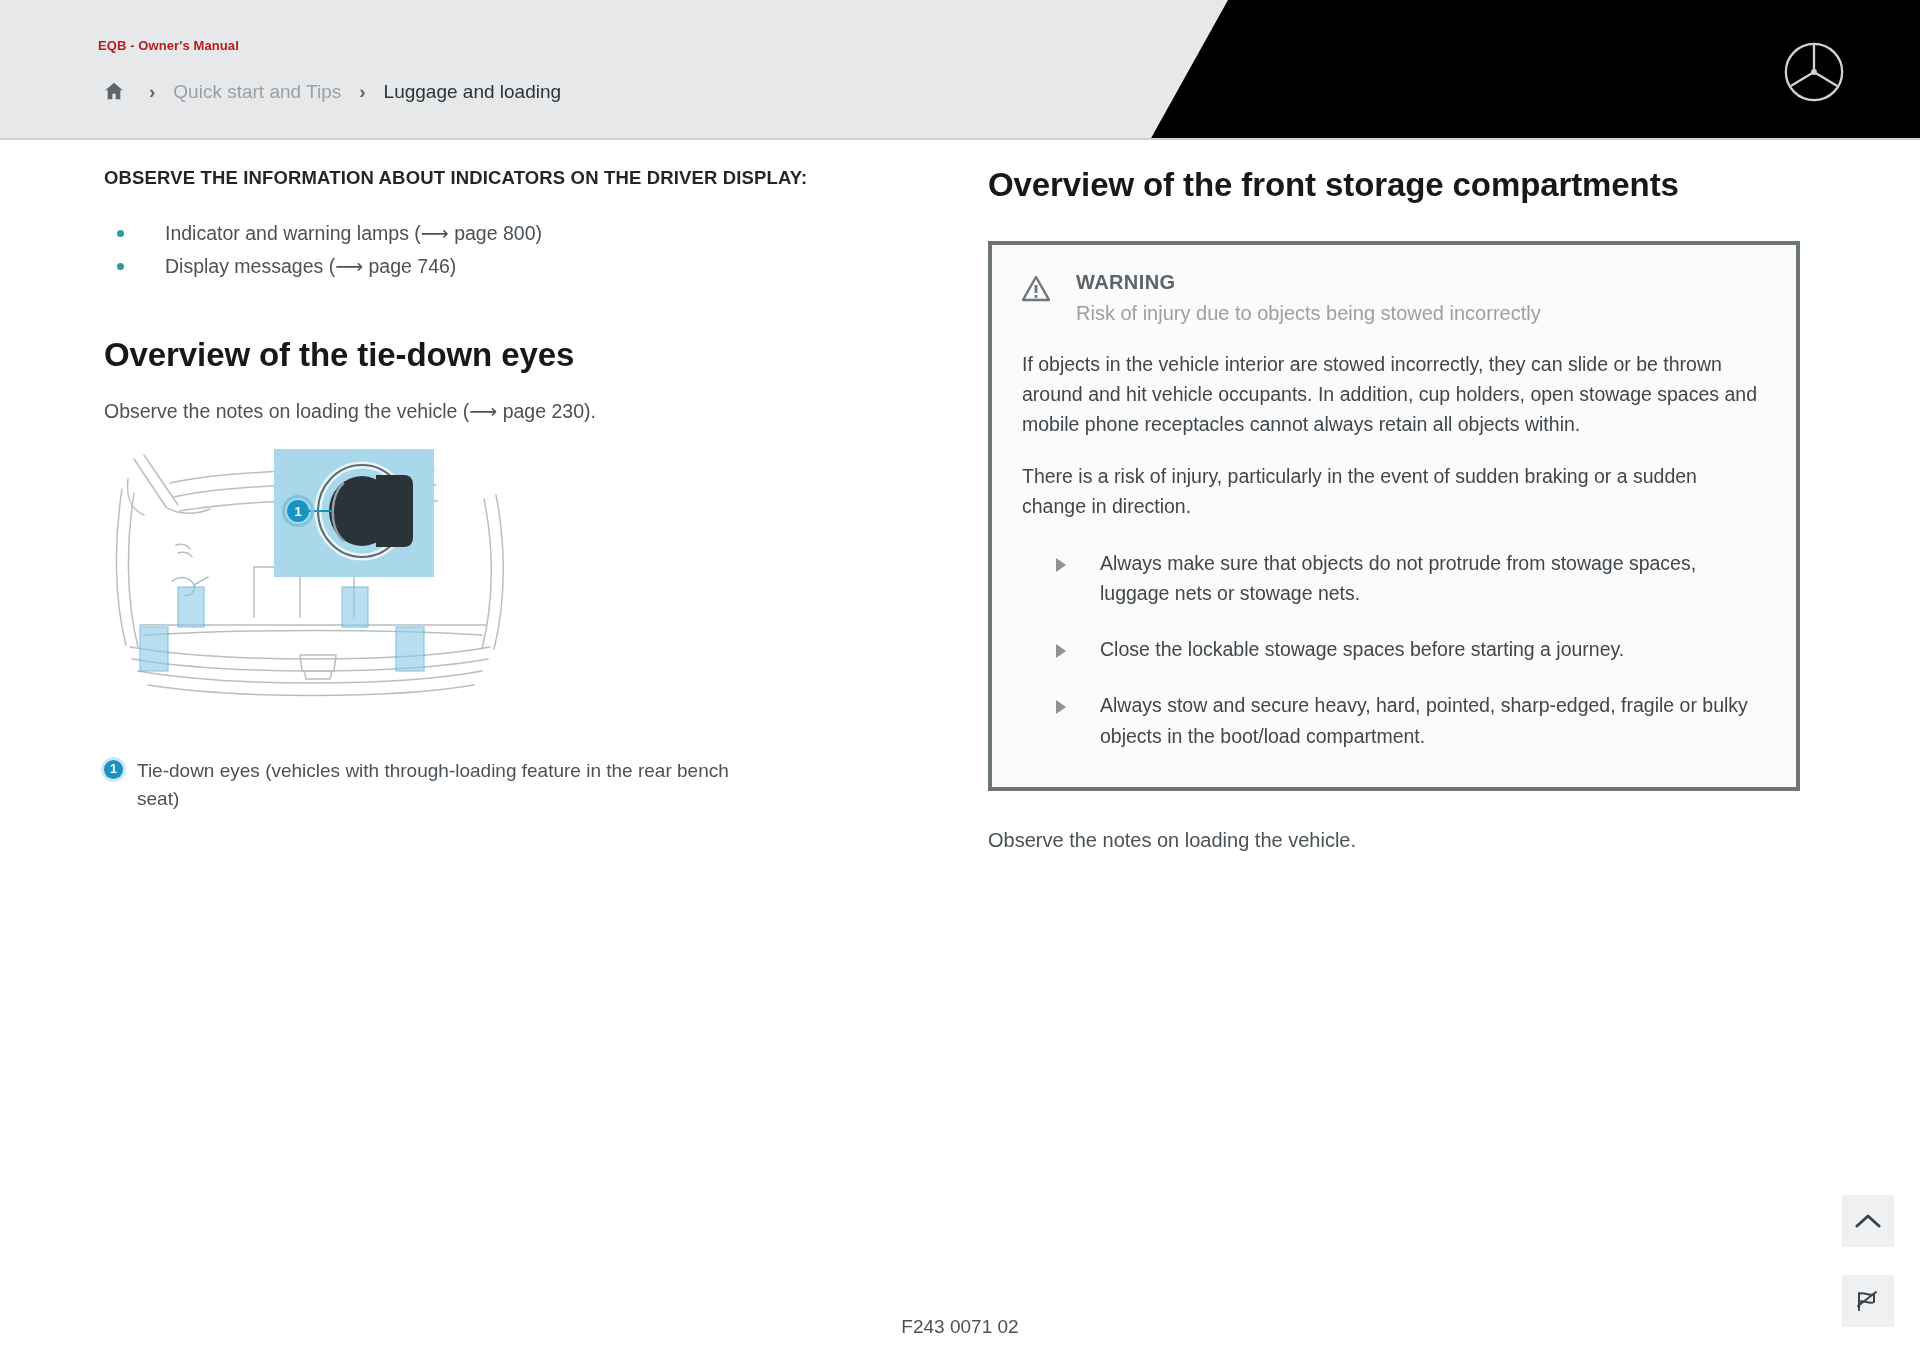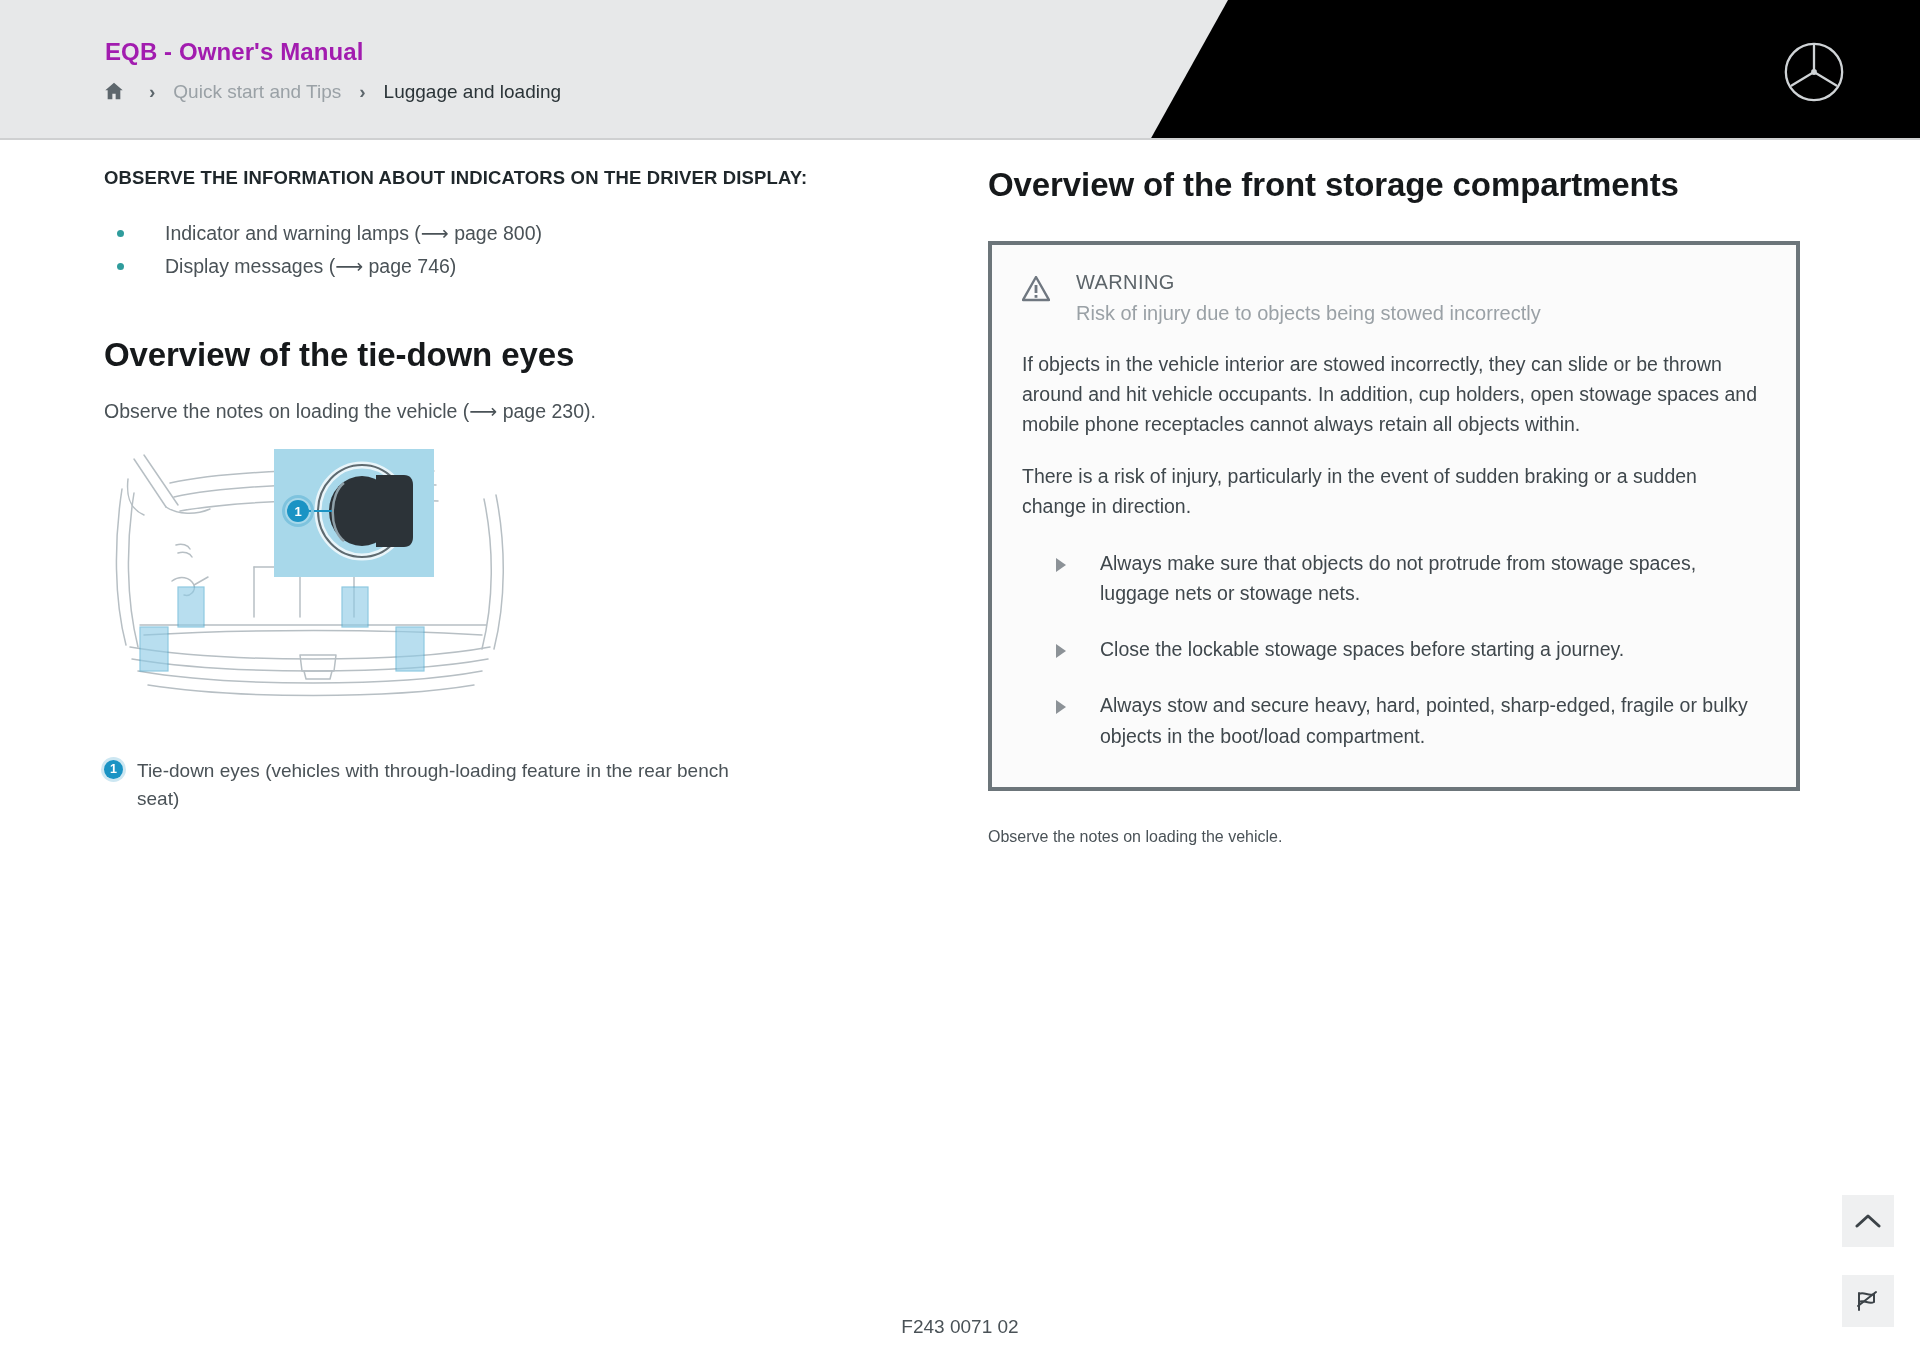--- a/index.html
+++ b/index.html
@@ -19,22 +19,22 @@
   .header-black {
     position: absolute; right: 0; top: 0; width: 800px; height: 140px;
     background: #000000;
     clip-path: polygon(108px 0, 800px 0, 800px 140px, 30px 140px);
   }
   .header-underline {
     position: absolute; left: 0; bottom: 0; width: 1920px; height: 2px;
     background: #cfd0d1;
   }
   .doc-title {
-    position: absolute; left: 105px; top: 38px;
-    font-size: 24px; font-weight: 700; color: #a21caf; letter-spacing: .1px;
+    position: absolute; left: 98px; top: 38px;
+    font-size: 13px; font-weight: 700; color: #b91c1c; letter-spacing: .1px;
   }
   .breadcrumb {
     position: absolute; left: 103px; top: 80px;
     display: flex; align-items: center; gap: 0;
   }
   .crumb-home { display: flex; align-items: center; margin-right: 6px; }
   .crumb-sep {
     font-size: 19px; color: #5d666c; font-weight: 600;
     padding: 0 18px; line-height: 1;
   }
@@ -96,21 +96,21 @@
   }
 
   
   .warn-box {
     margin-top: 36px; border: 4px solid #6c757a; background: #fbfbfb;
     padding: 26px 30px 30px 30px; width: 812px;
   }
   .warn-head { display: flex; gap: 26px; align-items: flex-start; }
   .warn-tri { flex: 0 0 auto; margin-top: 5px; }
   .warn-title {
-    font-size: 20px; font-weight: 400; color: #5c6469; letter-spacing: .4px;
+    font-size: 20px; font-weight: 700; color: #5c6469; letter-spacing: .4px;
   }
   .warn-sub {
     margin-top: 6px; font-size: 20px; color: #9aa1a6; line-height: 1.35;
   }
   .warn-p {
     margin-top: 22px; font-size: 19.5px; color: #3f474c; line-height: 1.55;
   }
   ul.arrowlist { list-style: none; margin-top: 26px; }
   ul.arrowlist li {
     position: relative; padding-left: 78px; margin-bottom: 26px;
@@ -118,21 +118,21 @@
   }
   ul.arrowlist li:last-child { margin-bottom: 6px; }
   ul.arrowlist li .tri {
     position: absolute; left: 34px; top: 10px;
     width: 0; height: 0;
     border-left: 10px solid #8c9297;
     border-top: 7px solid transparent;
     border-bottom: 7px solid transparent;
   }
   .after-box {
-    margin-top: 34px; font-size: 16px; color: #4a5257; line-height: 1.5;
+    margin-top: 34px; font-size: 20px; color: #4a5257; line-height: 1.5;
   }
 
   
   .side-btn {
     position: absolute; right: 26px;
     width: 52px; height: 52px; background: #eff0f1;
     display: flex; align-items: center; justify-content: center;
   }
   .side-btn.up { top: 1195px; }
   .side-btn.flag { top: 1275px; }

